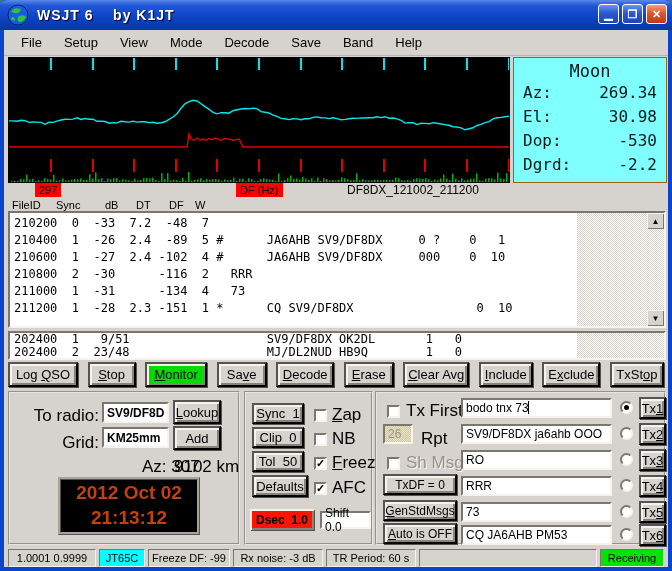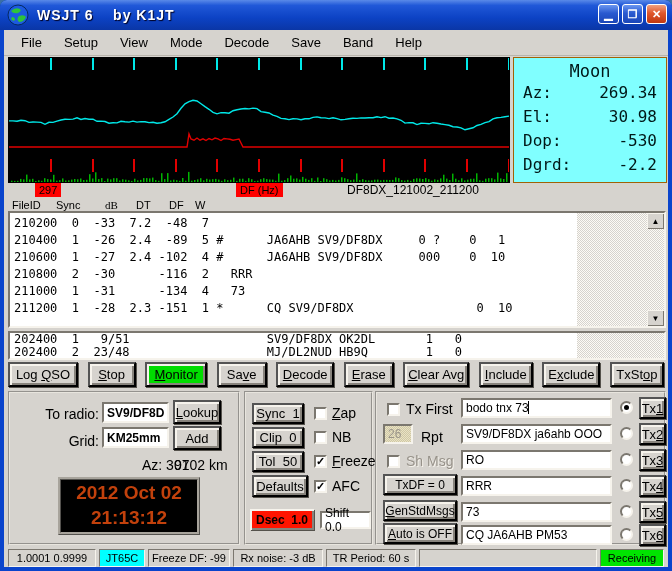--- a/index.html
+++ b/index.html
@@ -46,21 +46,21 @@
   .btn{background:#d6d3ce;font-size:13px;display:flex;align-items:center;justify-content:center;
     box-shadow:1px 1px 0 #55524c,inset 2px 2px 0 #f6f3ec,inset -2px -2px 0 #87837c;
     white-space:pre;}
   .btnrow{position:absolute;left:4px;top:332px;width:656px;height:26px;display:flex;
     justify-content:space-between;}
   .btnrow .btn{height:25px;}
   
   .group{position:absolute;border:2px groove #e8e5de;background:#d6d3ce;}
   .inp{position:absolute;border:2px solid;border-color:#7b776f #f6f3ec #f6f3ec #7b776f;
     background:#fff;font-family:"Liberation Sans",sans-serif;font-size:12px;padding:0 3px;}
-  .lbl{font-size:14px;white-space:pre;}
+  .lbl{font-size:17px;white-space:pre;}
   .chk{width:13px;height:13px;background:#fff;border:2px solid;
     border-color:#7b776f #f6f3ec #f6f3ec #7b776f;font-size:11px;font-weight:bold;
     display:flex;align-items:center;justify-content:center;line-height:9px;}
   .radio{width:13px;height:13px;border-radius:50%;background:#fff;border:2px solid;
     border-color:#7b776f #f6f3ec #f6f3ec #7b776f;display:flex;align-items:center;justify-content:center;}
   .radio .dot{width:5px;height:5px;border-radius:50%;background:#000;}
   .clock{position:absolute;border:3px ridge #a8a49c;background:#000;text-align:center;}
   .clock div{font-weight:bold;font-size:19px;line-height:25px;}
   
   .statusbar{position:absolute;left:0;top:519px;width:664px;height:18px;display:flex;
@@ -321,21 +321,21 @@
           <span>-2.2</span>
         </div>
     </div>
 
     <span class="abs badge" style="left: 31px; top: 153px; background: rgb(255, 0, 0);">297</span>
     <span class="abs badge" style="left: 232px; top: 153px; background: rgb(255, 0, 0);">DF (Hz)</span>
     <span class="abs filelabel" style="left:343px;top:153px;">DF8DX_121002_211200</span>
 
     <span class="abs colhead" style="left:8px;top:169px;">FileID</span>
     <span class="abs colhead" style="left:52px;top:169px;">Sync</span>
-    <span class="abs colhead" style="left:101px;top:169px;font-family:Liberation Serif, serif;">dB</span>
+    <span class="abs colhead" style="left:101px;top:169px;">dB</span>
     <span class="abs colhead" style="left:132px;top:169px;">DT</span>
     <span class="abs colhead" style="left:165px;top:169px;">DF</span>
     <span class="abs colhead" style="left:191px;top:169px;">W</span>
 
     <div class="abs sunken" style="left:4px;top:181px;width:658px;height:117px;">
       <div class="abs whitebox" style="left:0;top:0;width:567px;height:113px;padding:2px 0 0 4px;">
         <div class="mono" style="line-height:17px;">210200  0  -33  7.2  -48  7</div>
         <div class="mono" style="line-height:17px;">210400  1  -26  2.4  -89  5 #      JA6AHB SV9/DF8DX     0 ?    0   1</div>
         <div class="mono" style="line-height:17px;">210600  1  -27  2.4 -102  4 #      JA6AHB SV9/DF8DX     000    0  10</div>
         <div class="mono" style="line-height:17px;">210800  2  -30      -116  2   RRR</div>

